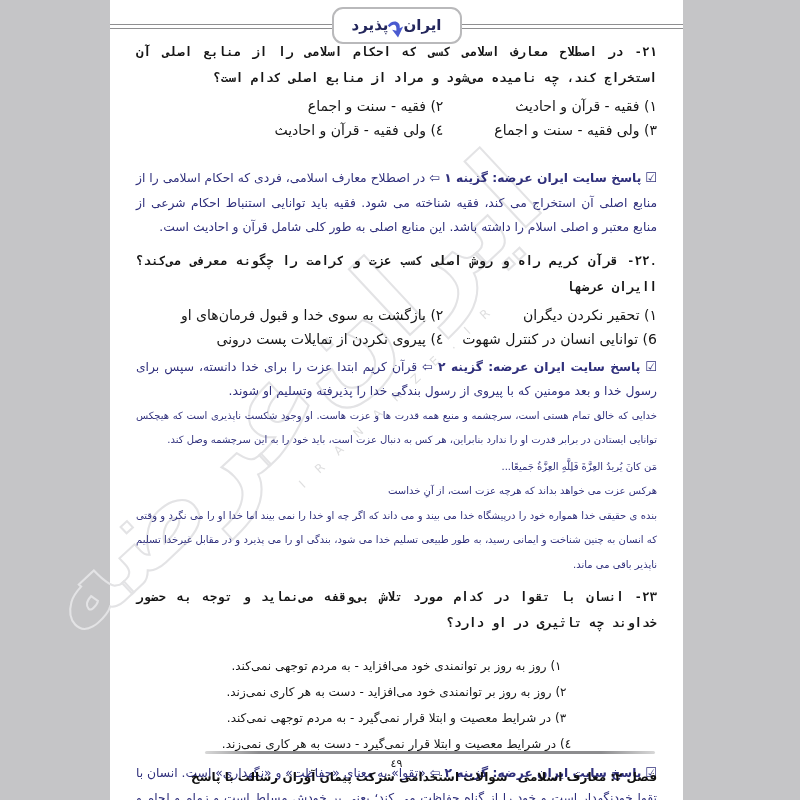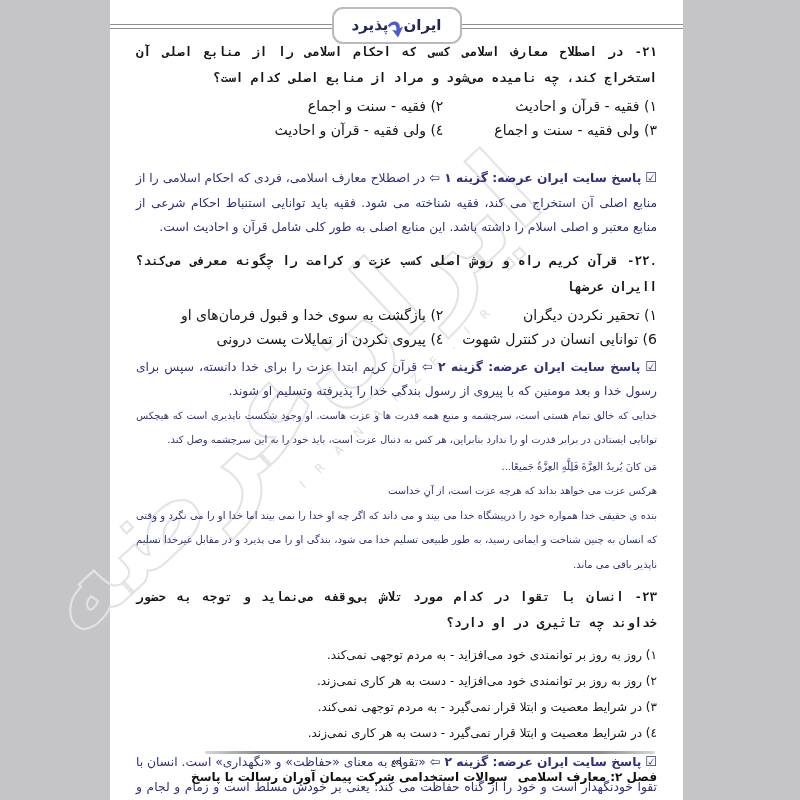--- a/index.html
+++ b/index.html
@@ -50,21 +50,21 @@
     padding: 40px 26px 0 26px;
     color: #151515;
     font-size: 12.5px;
   }
   .qtitle { font-weight: bold; line-height: 26px; text-align: justify; font-family: Liberation Mono, monospace; }
   .opts2 {
     display: grid; grid-template-columns: 41% 59%;
     margin-top: 2px;
   }
   .opts2 .opt { line-height: 24px; font-size: 14px; }
-  .opts1 { margin-top: 5px; }
+  .opts1 { margin-top: 16px; text-align: center; }
   .opts1 .opt { line-height: 26px; font-size: 12px; }
   .ans {
     color: #30307c; line-height: 24.5px; text-align: justify;
     margin-top: 24px; font-size: 12.3px;
   }
   .ans .chk { font-size: 13px; }
   .ans b { font-weight: bold; }
   .ans .arrow { font-size: 13px; }
   .ansp { color: #30307c; line-height: 24.5px; text-align: justify; font-size: 10px; }
   .verse { margin-top: 2px; }

